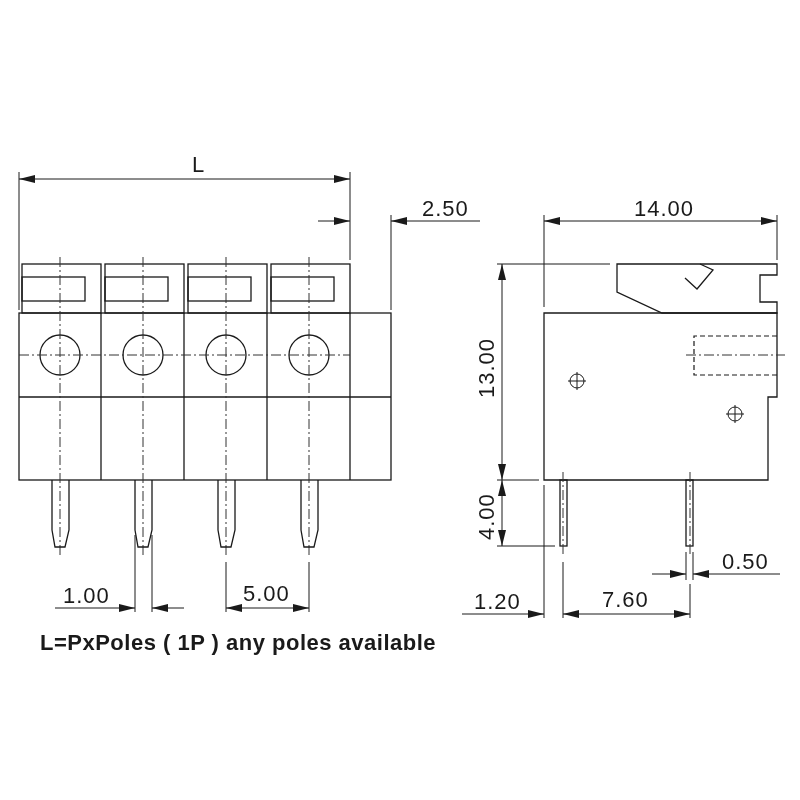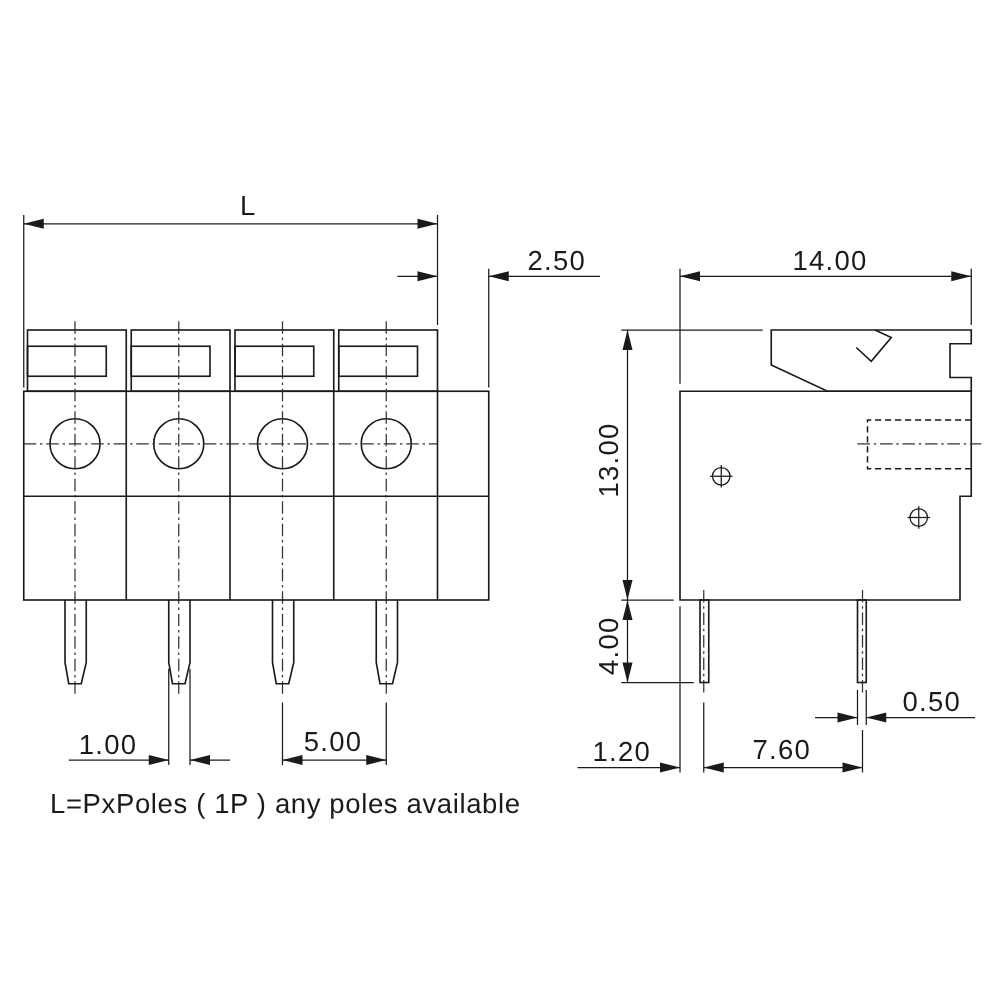--- a/index.html
+++ b/index.html
@@ -4,21 +4,21 @@
 <style>
   html,body{margin:0;padding:0;background:#ffffff;}
   body{width:800px;height:800px;position:relative;overflow:hidden;font-family:"Liberation Sans",sans-serif;}
   svg{position:absolute;left:0;top:0;}
   .ln{stroke:#1a1a1a;stroke-width:1.3;fill:none;}
   .thin{stroke:#1a1a1a;stroke-width:1;fill:none;}
   .cl{stroke:#333;stroke-width:1;fill:none;stroke-dasharray:10 3 2 3;}
   .dash{stroke:#1a1a1a;stroke-width:1.2;fill:none;stroke-dasharray:5 3;}
   .arr{fill:#1a1a1a;stroke:none;}
   .dimtxt{font-family:"Liberation Sans",sans-serif;font-size:22px;fill:#1a1a1a;letter-spacing:1px;}
-  .note{position:absolute;left:40px;top:630px;font-size:22px;color:#1a1a1a;letter-spacing:0.5px;}
+  .note{position:absolute;left:40px;top:630px;font-size:22px;color:#1a1a1a;letter-spacing:0.5px;font-weight:bold;}
 </style>
 </head>
 <body>
 
 <svg width="800" height="800" viewBox="0 0 800 800">
 
   <g>
 
     <g>
       <line class="thin" x1="19" y1="172" x2="19" y2="310"></line>

